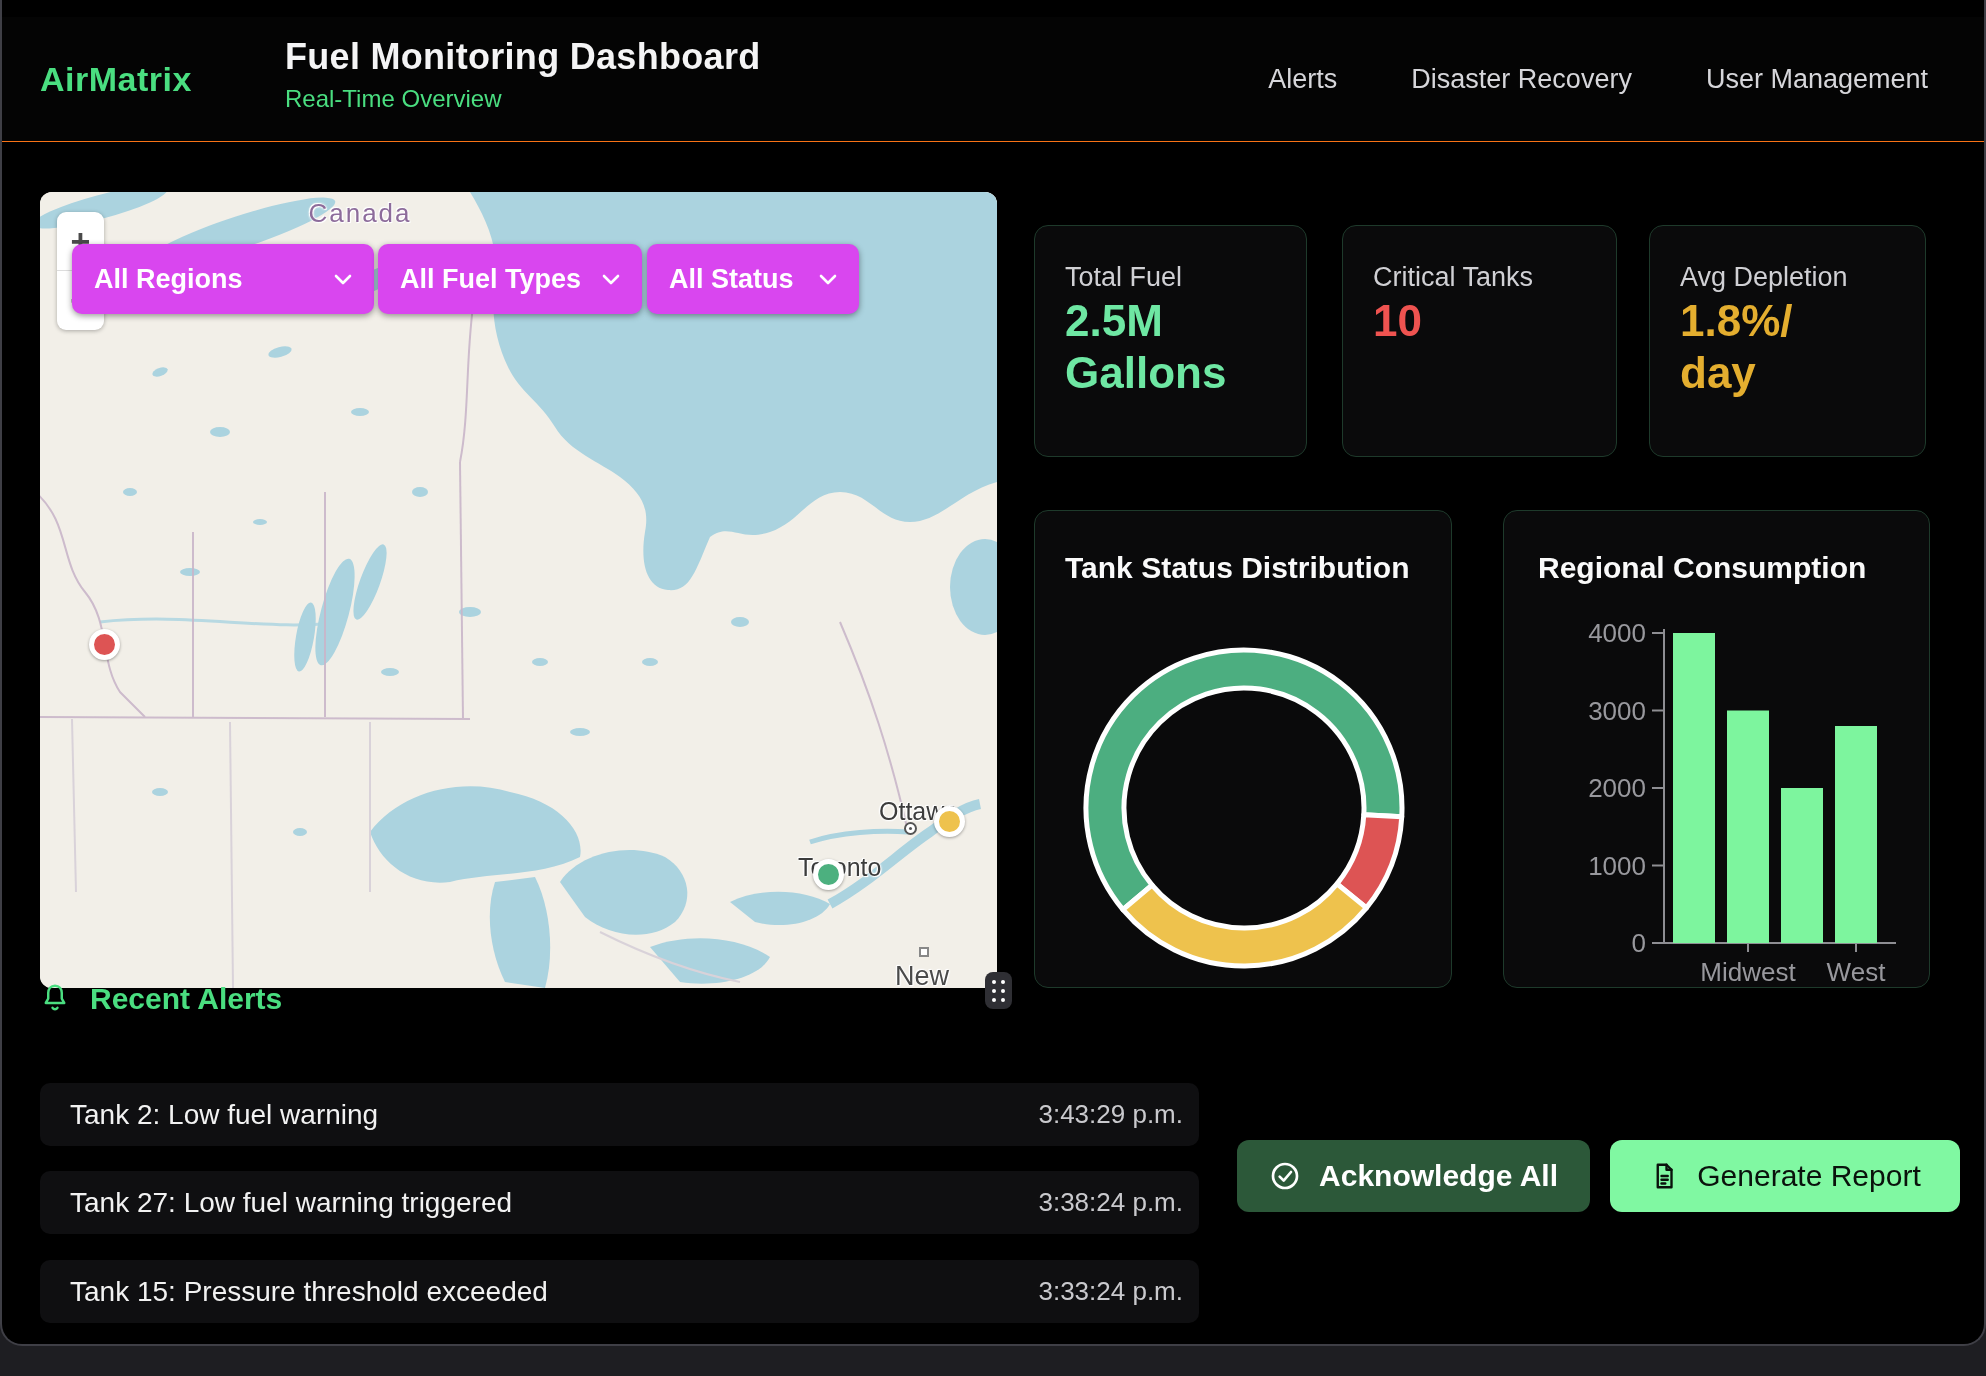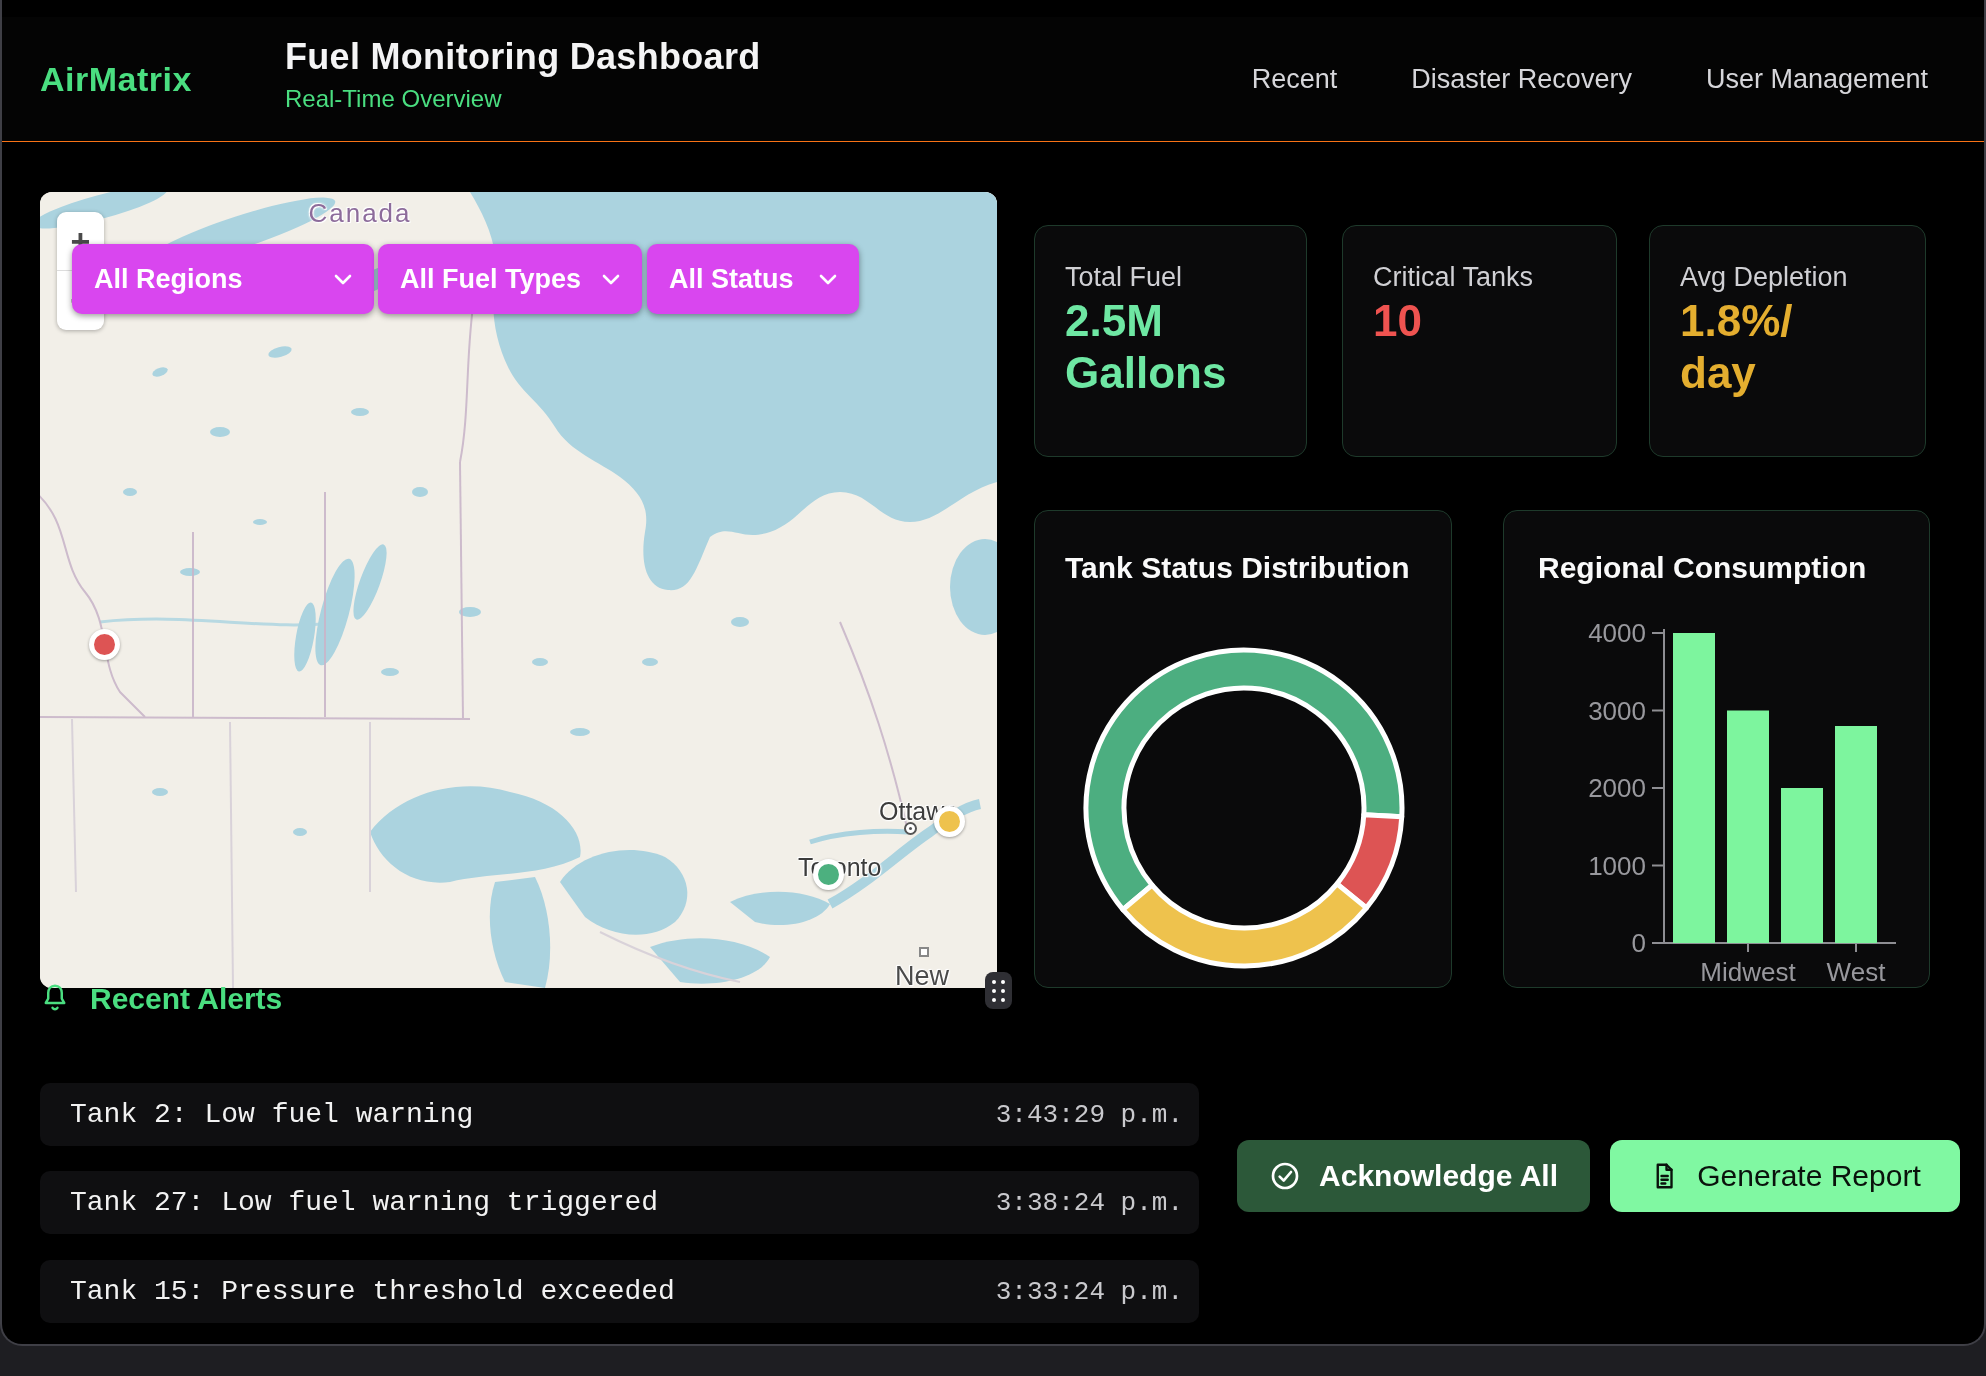--- a/index.html
+++ b/index.html
@@ -79,21 +79,21 @@
   .chart-title { position:absolute; left:30px; top:40px; font-size:30px; font-weight:bold; color:#fafafa; }
   .bar-card .chart-title { left:34px; }
   .chart-svg { position:absolute; left:0; top:0; }
   .chart-svg text { font-family:"Liberation Sans", sans-serif; }
 
   
   .alerts-header { position:absolute; left:38px; top:982px; display:flex; align-items:flex-start; gap:20px; }
   .alerts-title { font-size:30px; font-weight:bold; }
   .alert-row { position:absolute; left:38px; width:1159px; height:63px; background:#0f0f11;
                border-radius:10px; display:flex; align-items:center; justify-content:space-between;
-               padding:0 16px 0 30px; cursor:pointer;font-family:Liberation Mono, monospace; }
+               padding:0 16px 0 30px; cursor:pointer; }
   .alert-row-1 { top:1083px; } .alert-row-2 { top:1171px; } .alert-row-3 { top:1260px; }
   .alert-msg  { font-size:28px; color:#f2f2f2; }
   .alert-time { font-size:26px; color:#c9c9cd; }
 
   
   .action-btn { position:absolute; top:1140px; height:72px; border:none; border-radius:12px;
                 display:flex; align-items:center; justify-content:center; gap:18px;
                 font-family:"Liberation Sans", sans-serif; font-size:30px; cursor:pointer; }
   .ack-btn    { left:1235px; width:353px; color:#fff; font-weight:600; }
   .report-btn { left:1608px; width:350px; color:#0a120c; font-weight:normal; }
@@ -104,21 +104,21 @@
 <div class="page">
   <div class="app">
 
     <div class="header">
       <div class="brand" style="color: rgb(74, 222, 128);">AirMatrix</div>
       <div class="titles">
         <div class="page-title">Fuel Monitoring Dashboard</div>
         <div class="page-subtitle" style="color: rgb(74, 222, 128);">Real-Time Overview</div>
       </div>
       <div class="nav">
-        <div class="nav-item">Recent</div>
+        <div class="nav-item">Alerts</div>
         <div class="nav-item">Disaster Recovery</div>
         <div class="nav-item">User Management</div>
       </div>
     </div>
 
     <div class="map-panel">
       <svg class="map-svg" width="957" height="796" viewBox="0 0 957 796">
         <rect x="0" y="0" width="957" height="796" fill="#f2efe8"></rect>
 
         <path fill="#abd3df" d="M430,0 L957,0 L957,290 C920,300 900,330 870,330 C840,330 830,300 800,300

